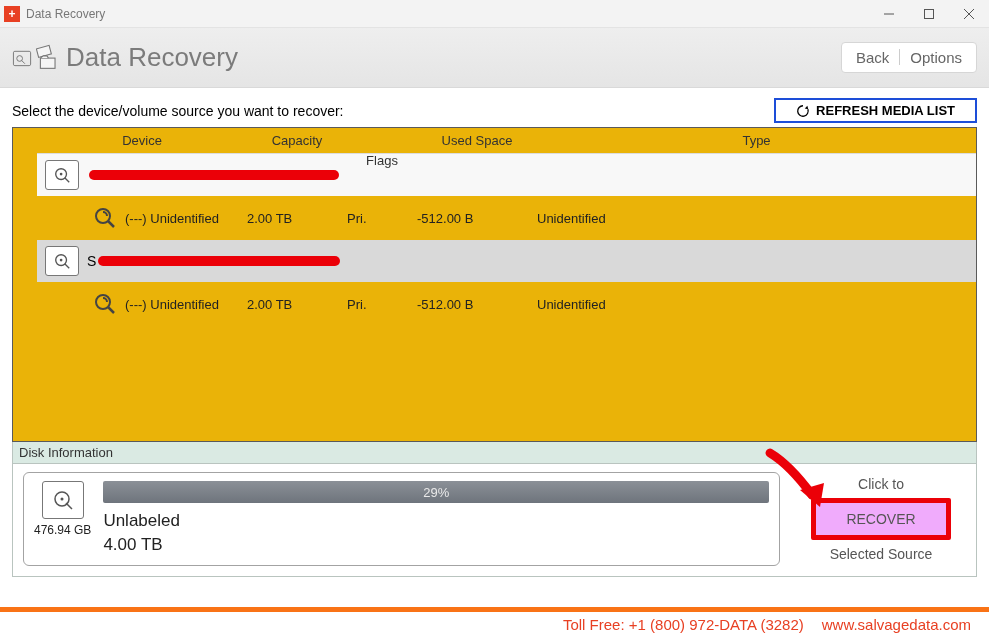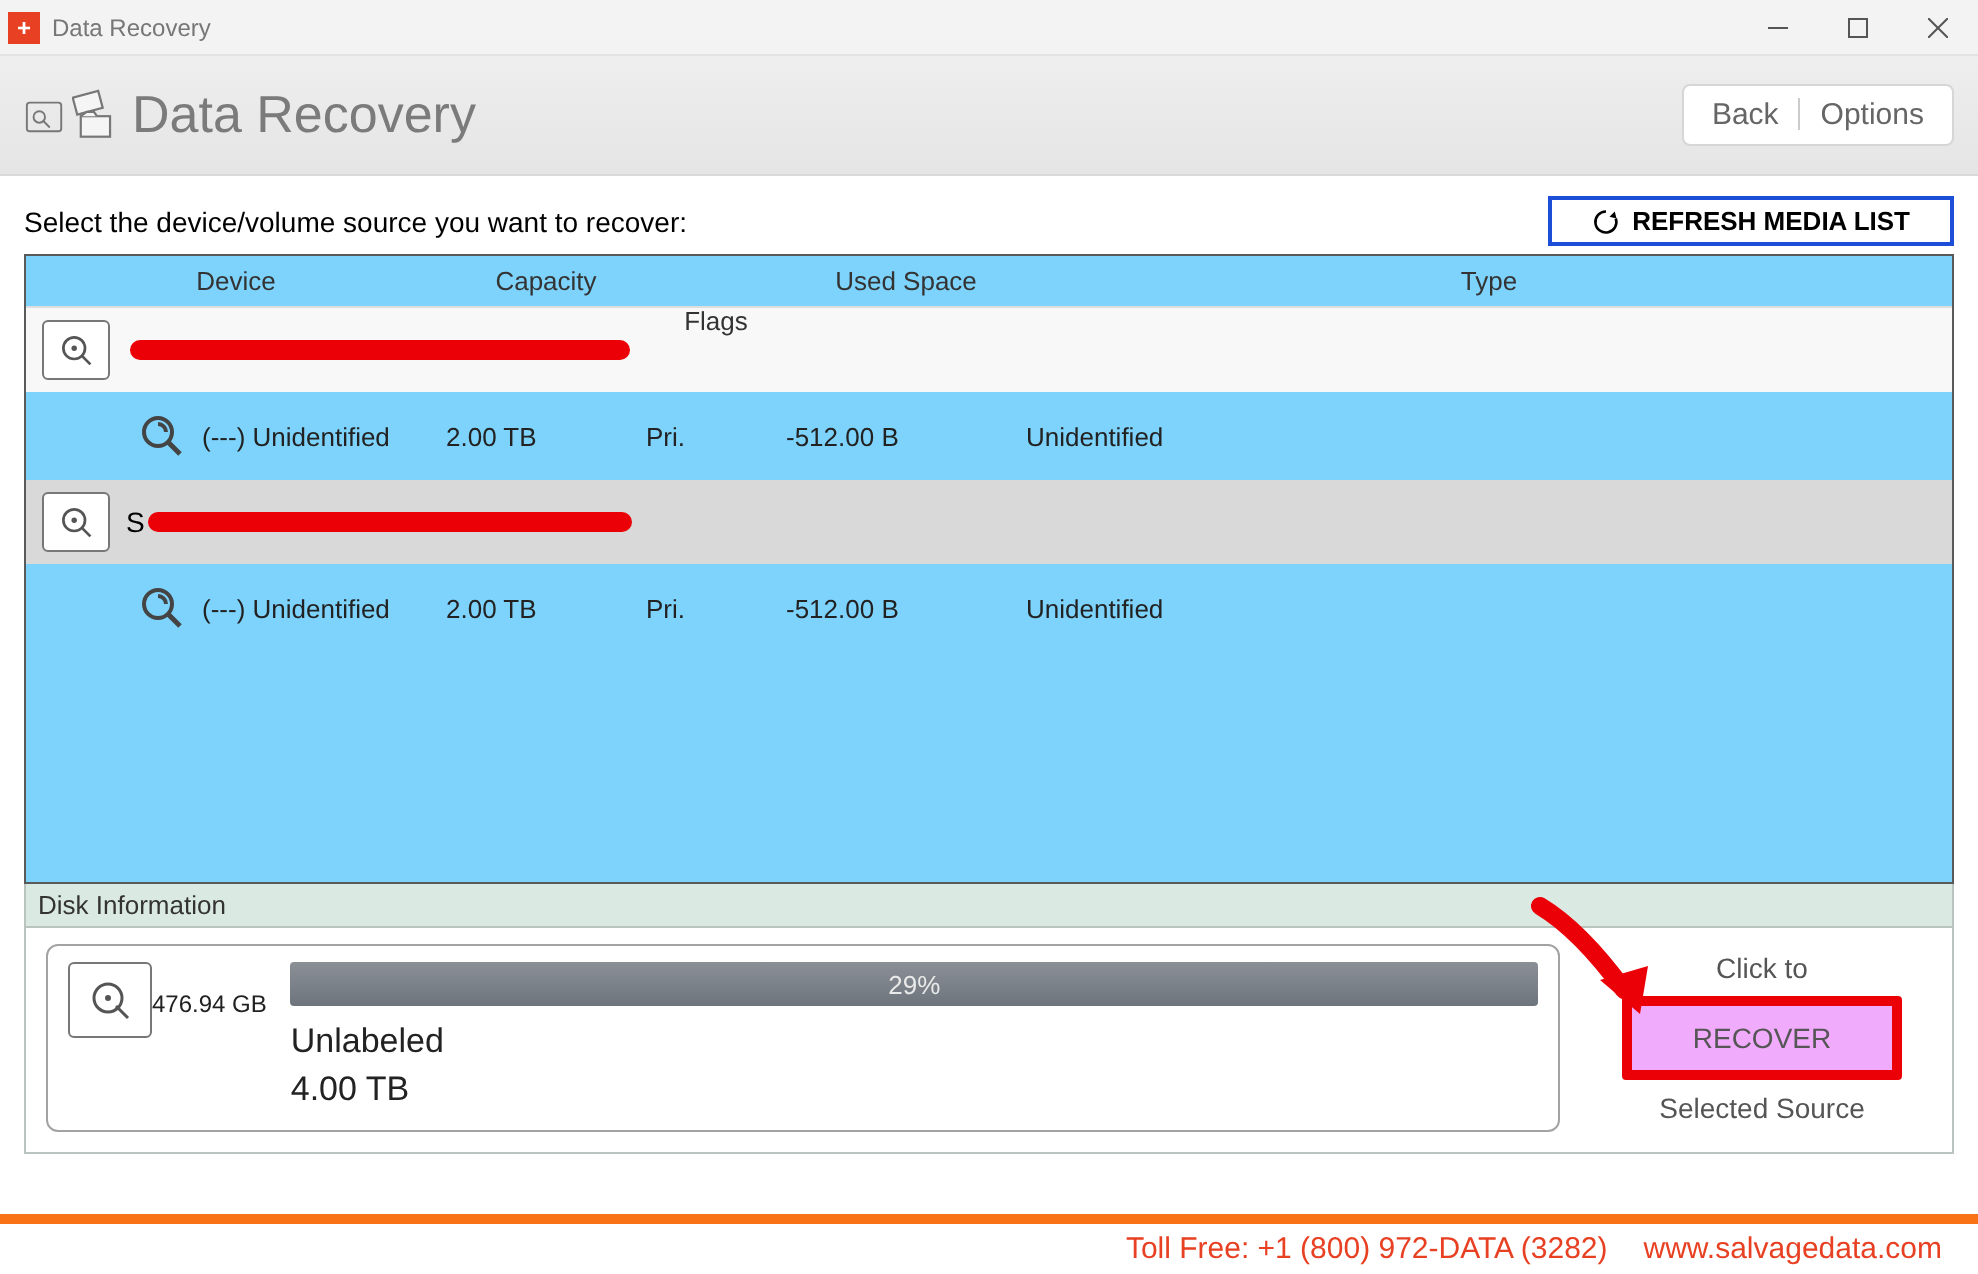--- a/index.html
+++ b/index.html
@@ -24,21 +24,21 @@
   .header .opt-box .divider { width: 1px; height: 16px; background: #ccc; }
 
   
   .content { padding: 10px 12px; }
   .src-row { display: flex; align-items: center; margin-bottom: 4px; }
   .src-text { font-size: 14px; color: #000; }
   .src-row .spacer { flex: 1; }
   .refresh-btn { border: 2px solid #1d4ed8; background: #fff; padding: 3px 20px; font-size: 13px; font-weight: bold; display: flex; align-items: center; gap: 6px; cursor: pointer; }
   .refresh-btn svg { width: 14px; height: 14px; }
 
-  .table { border: 1px solid #5a5a5a; background: #7dd3fc; }
+  .table { border: 1px solid #5a5a5a; background: #eab308; padding-left: 24px; }
   .thead { display: flex; border-bottom: 1px solid #ddd; font-size: 13px; color: #333; height: 26px; align-items: center; }
   .thead > div, .row > div { text-align: center; }
   .col-device { width: 210px; }
   .col-capacity { width: 100px; }
   .col-flags { width: 70px; margin-top: 40px; }
   .col-used { width: 120px; }
   .col-type { flex: 1; }
   
   .device-row { display: flex; align-items: center; height: 42px; padding-left: 8px; }
   .device-row.odd { background: #f8f8f8; }
@@ -62,21 +62,21 @@
   
   .disk-info-hdr { background: #daeae3; border: 1px solid #b9c4bf; border-top: none; padding: 3px 6px; font-size: 13px; color: #333; }
   .disk-panel { display: flex; gap: 16px; border: 1px solid #b9c4bf; border-top: none; padding: 8px 10px 10px 10px; align-items: stretch; }
   .disk-left { flex: 1; border: 1.5px solid #a3a3a3; border-radius: 6px; padding: 8px 10px; display: flex; gap: 12px; align-items: flex-start; }
   .disk-left .drive-icon-lg { width: 42px; height: 38px; border: 1.5px solid #777; border-radius: 3px; display:flex; align-items:center; justify-content:center; }
   .disk-left .drive-icon-lg svg { width:22px; height:22px; }
   .disk-left .info { flex:1; }
   .disk-left .bar { position: relative; height: 22px; background: linear-gradient(#8b9097,#6e747c); border-radius: 2px; display:flex; align-items:center; justify-content:center; color:#e9e9e9; font-size:13px; margin-bottom:6px; }
   .disk-left .lbl { font-size: 17px; color:#222; line-height:1.4; }
   .disk-left .total { font-size:12px; color:#222; text-align:center; margin-top:4px; }
-  .disk-left-wrap { display:flex; align-items:center; }
+  .disk-left-wrap { display:flex; flex-direction:column; align-items:center; }
 
   .disk-right { width: 170px; display:flex; flex-direction:column; align-items:center; justify-content:center; gap:6px; font-size:14px; color:#555; }
   .recover-btn { border: 5px solid #eb0008; background:#f0abfc; width: 140px; height: 42px; display:flex; align-items:center; justify-content:center; font-size:14px; color:#555; cursor:pointer; border-radius:2px; }
   
   
   .arrow-wrap { position: absolute; left: 760px; top: 445px; pointer-events:none; }
   .arrow-wrap svg { width: 80px; height: 75px; }
 
   
   .footer { position:absolute; bottom:0; left:0; right:0; height:30px; border-top:5px solid #f97316; display:flex; align-items:center; justify-content:flex-end; padding:0 18px; gap:18px; font-size:15px; }

